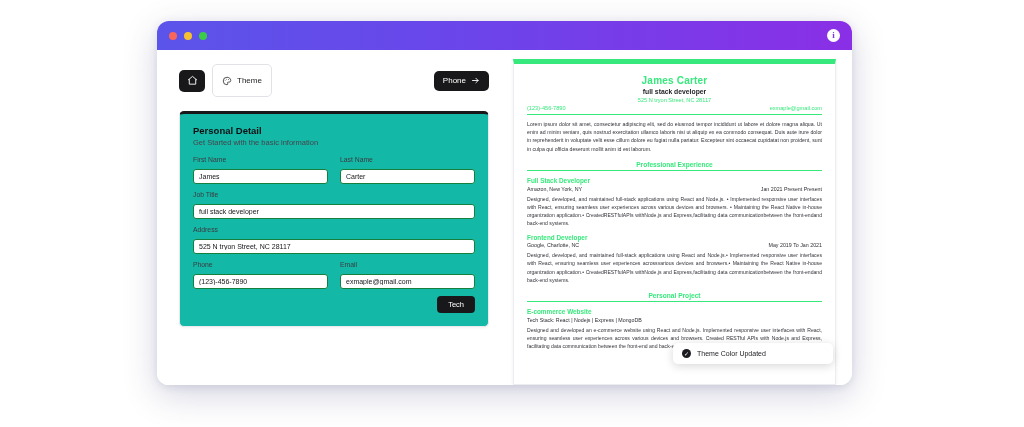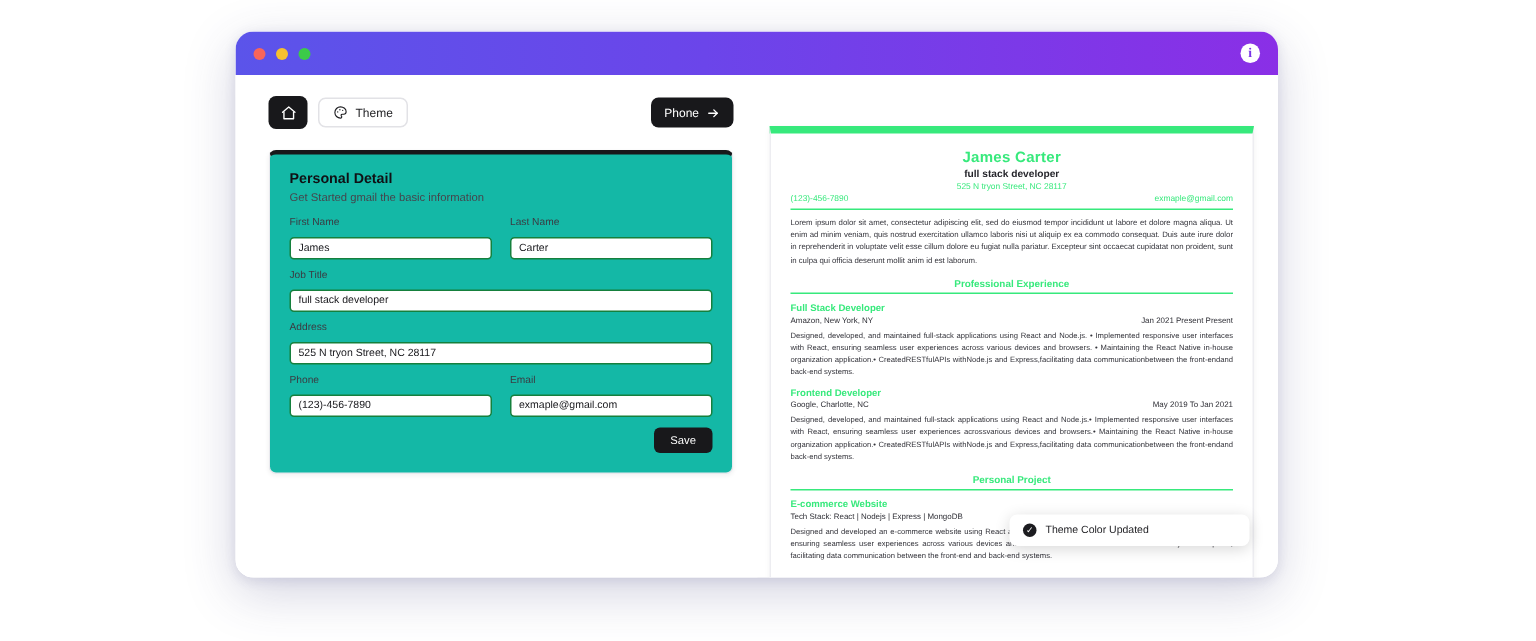--- a/index.html
+++ b/index.html
@@ -70,21 +70,21 @@
     gap: 7px;
     margin-bottom: 14px;
   }
   .home-btn {
     width: 26px; height: 22px;
     background: #18181b;
     border-radius: 5px;
     display: flex; align-items: center; justify-content: center;
   }
   .theme-btn {
-    height: 20px;
+    height: 33px;
     border: 1px solid #e2e2e6;
     border-radius: 5px;
     background: #fff;
     display: flex; align-items: center; gap: 5px;
     padding: 0 9px;
     font-size: 8px; color: #1d1d20;
   }
   .next-btn {
     margin-left: auto;
     height: 20px;
@@ -142,21 +142,20 @@
     overflow: hidden;
   }
   .resume {
     background: #ffffff;
     border: 1px solid #ededf1;
     border-top: 5px solid #37e97c;
     height: 100%;
     padding: 11px 13px 0 13px;
     box-shadow: 0 1px 4px rgba(0,0,0,0.06);
     overflow: hidden;
-    margin-top: 25px;
   }
   .r-name {
     text-align: center;
     color: #37e97c;
     font-size: 10px; font-weight: bold;
     letter-spacing: .2px;
   }
   .r-job { text-align: center; font-size: 6.8px; color: #25252b; margin-top: 2px; font-weight: 600;}
   .r-addr { text-align: center; font-size: 5.6px; color: #37e97c; margin-top: 1.5px; }
   .r-contact {
@@ -254,21 +253,21 @@
             <span>Phone</span>
             <svg width="9" height="9" viewBox="0 0 24 24" fill="none" stroke="#ffffff" stroke-width="2.4" stroke-linecap="round" stroke-linejoin="round">
               <path d="M4 12h15"></path>
                 <path d="M13 6l6 6-6 6"></path>
             </svg>
           </div>
         </div>
 
         <div class="form-card">
           <div class="form-title">Personal Detail</div>
-          <div class="form-sub">Get Started gmail the basic information</div>
+          <div class="form-sub">Get Started with the basic information</div>
 
           <div class="row">
             <div class="field">
               <label>First Name</label>
               <input type="text" value="James" style="">
             </div>
             <div class="field">
               <label>Last Name</label>
               <input type="text" value="Carter" style="">
             </div>
@@ -293,21 +292,21 @@
               <label>Phone</label>
               <input type="text" value="(123)-456-7890" style="">
             </div>
             <div class="field">
               <label>Email</label>
               <input type="text" value="exmaple@gmail.com" style="">
             </div>
           </div>
 
           <div class="save-row">
-            <button class="save-btn">Save</button>
+            <button class="save-btn">Tech</button>
           </div>
         </div>
       </div>
 
       <div class="preview-wrap">
         <div class="resume">
 
           <div class="r-name">James Carter</div>
           <div class="r-job">full stack developer</div>
           <div class="r-addr">525 N tryon Street, NC 28117</div>

